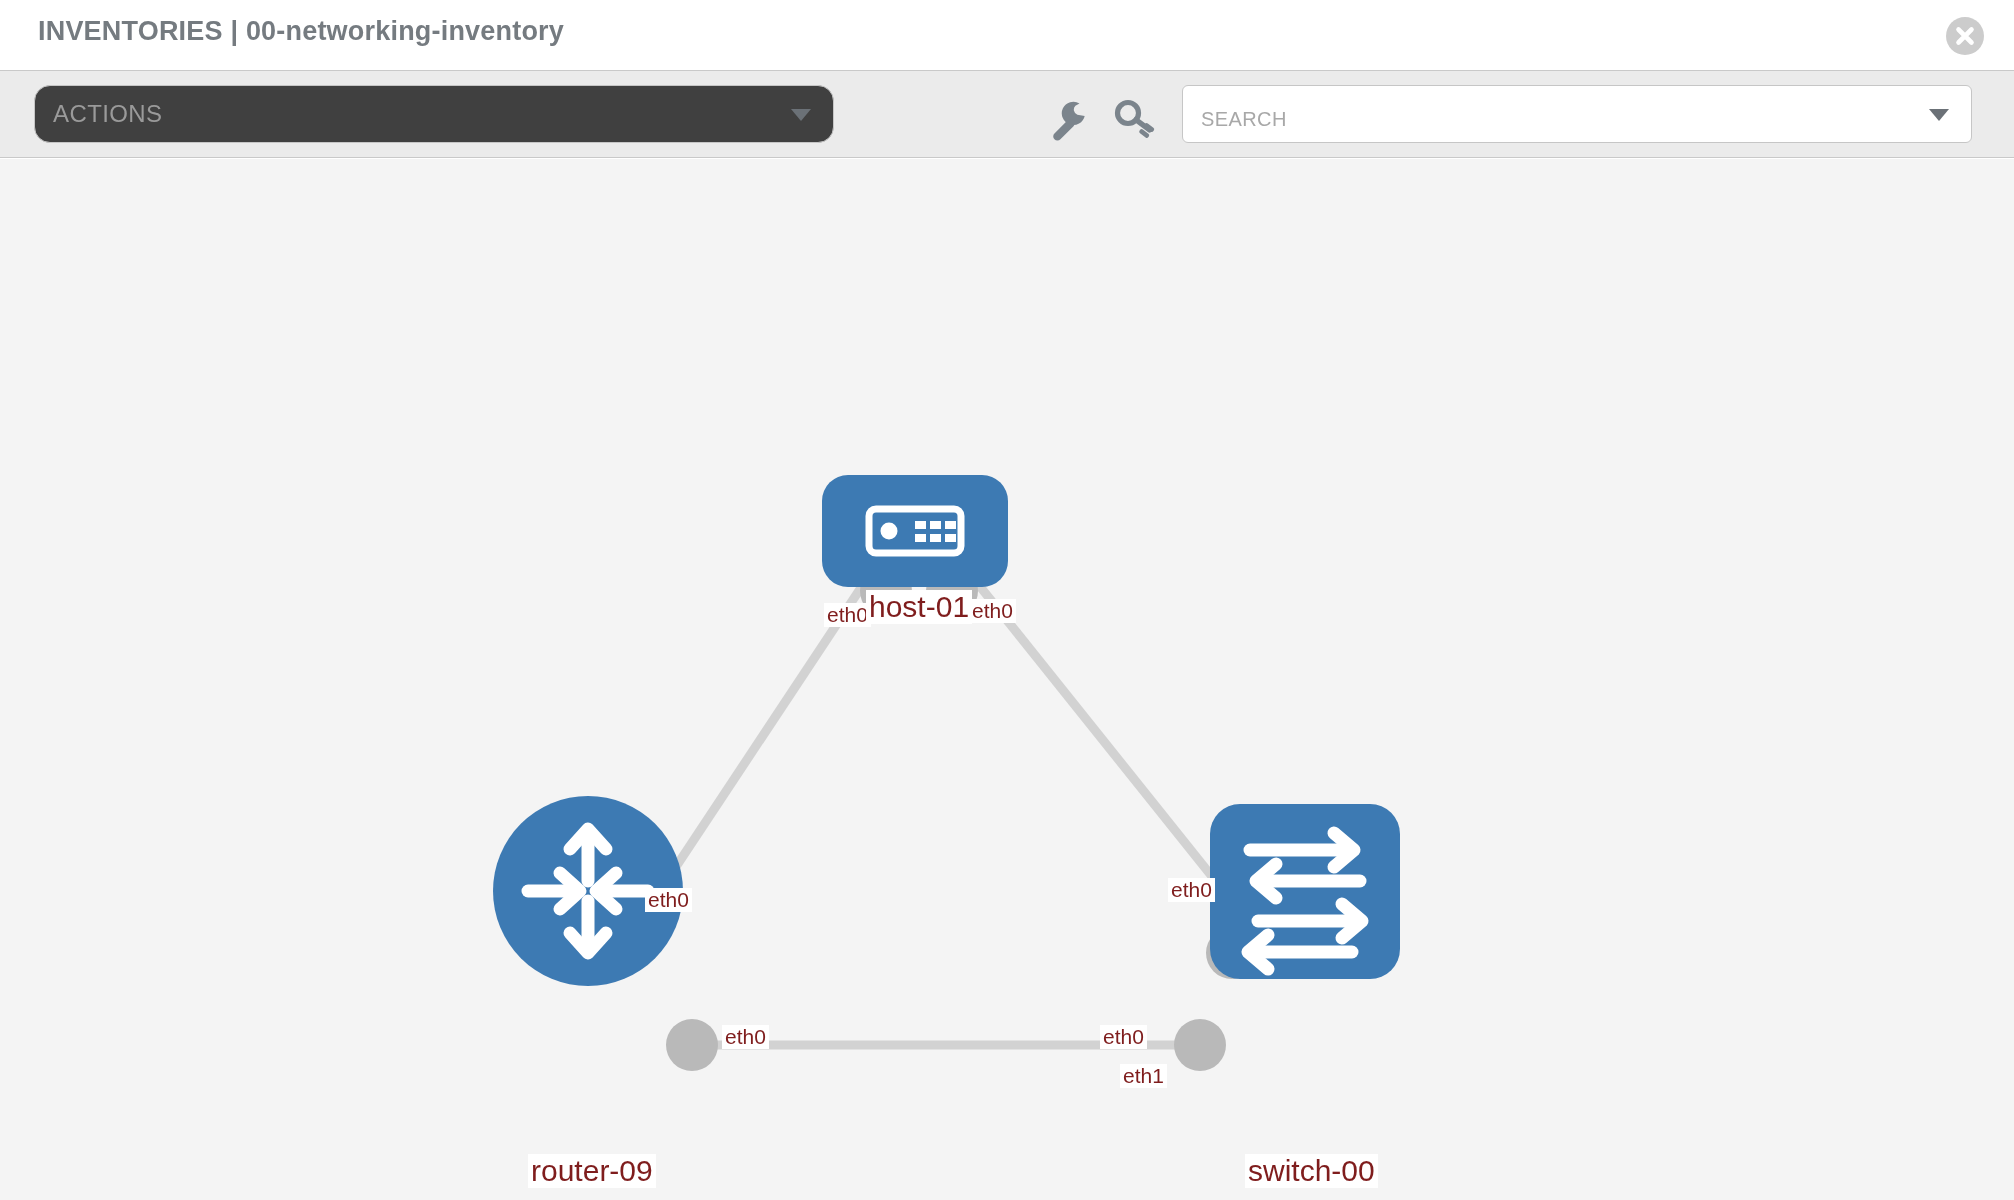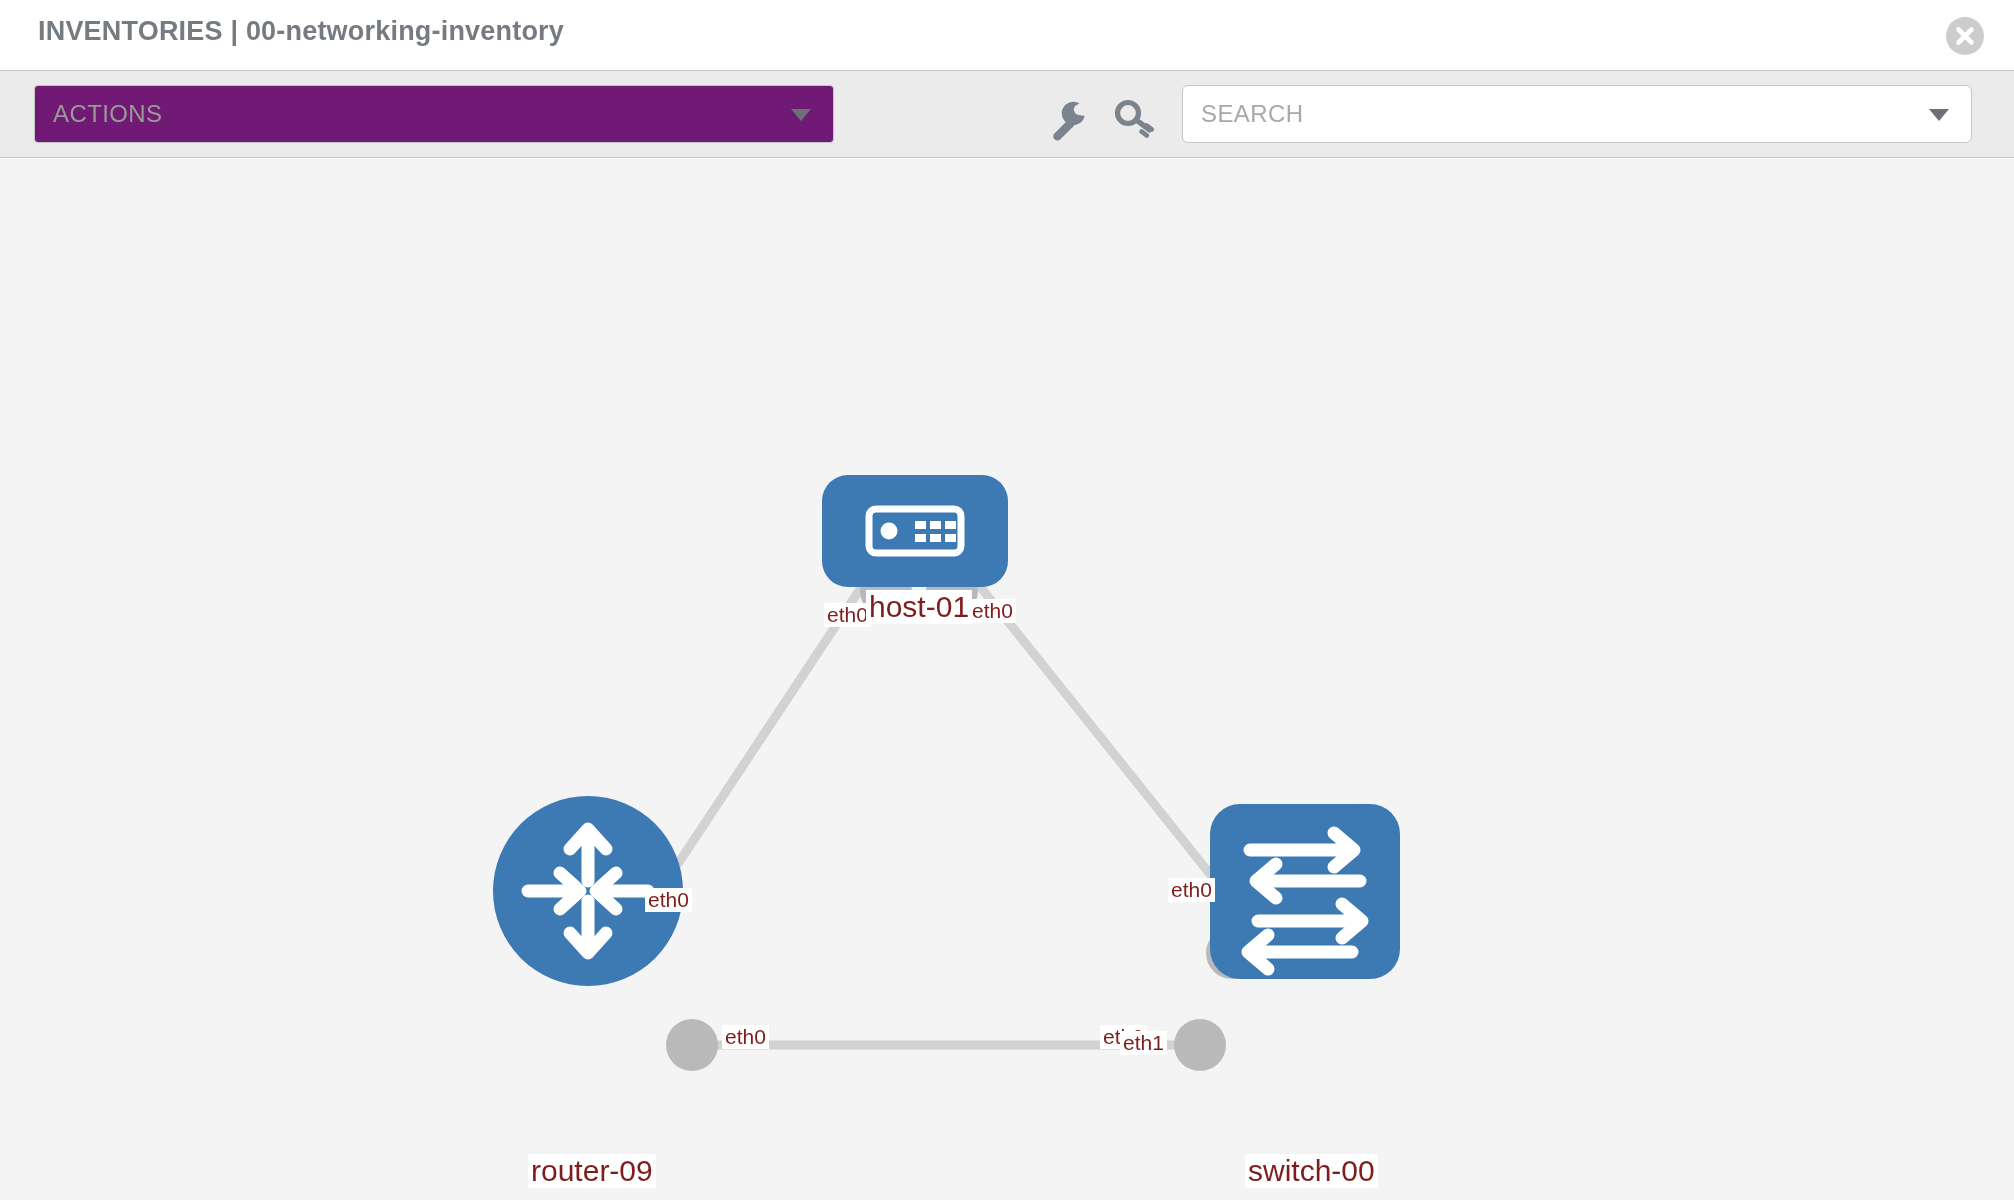--- a/index.html
+++ b/index.html
@@ -52,23 +52,23 @@
     width: 2014px; height: 88px;
     background: #ebebeb;
     border-top: 1px solid #c9c9c9;
     border-bottom: 1px solid #c9c9c9;
   }
 
   .actions-select {
     position: absolute;
     left: 34px; top: 14px;
     width: 800px; height: 58px;
-    background: #701a75;
+    background: #404040;
     border: 1px solid #c6c6c6;
-    border-radius: 4px;
+    border-radius: 16px;
     cursor: pointer;
   }
   .actions-label {
     position: absolute;
     left: 18px; top: 14px;
     font-size: 24px;
     color: #9a9a9a;
     letter-spacing: 0.4px;
   }
   .caret {
@@ -94,22 +94,22 @@
     position: absolute;
     left: 1182px; top: 14px;
     width: 790px; height: 58px;
     background: #ffffff;
     border: 1px solid #c6c6c6;
     border-radius: 6px;
     cursor: text;
   }
   .search-label {
     position: absolute;
-    left: 18px; top: 14px;
-    font-size: 24px;
+    left: 18px; top: 22px;
+    font-size: 20px;
     color: #a8a8a8;
     letter-spacing: 0.4px;
   }
 
   
   .canvas {
     position: absolute;
     left: 0; top: 159px;
     width: 2014px; height: 1041px;
     background: #f4f4f4;
@@ -280,21 +280,21 @@
         </g>
       </g>
     </svg>
 
     <span class="chip iface" style="left:824px; top:444px;">eth0</span>
     <span class="chip iface" style="left:969px; top:440px;">eth0</span>
     <span class="chip iface" style="left:645px; top:729px;">eth0</span>
     <span class="chip iface" style="left:1168px; top:719px;">eth0</span>
     <span class="chip iface" style="left:722px; top:866px;">eth0</span>
     <span class="chip iface" style="left:1100px; top:866px;">eth0</span>
-    <span class="chip iface" style="left:1120px; top:872px;">eth1</span>
+    <span class="chip iface" style="left:1120px; top:905px;">eth1</span>
 
     <span class="chip node-name" style="left:866px; top:431px;">host-01</span>
     <span class="chip node-name" style="left:528px; top:995px;">router-09</span>
     <span class="chip node-name" style="left:1245px; top:995px;">switch-00</span>
   </div>
 
 
 </div>
 
 </body></html>

